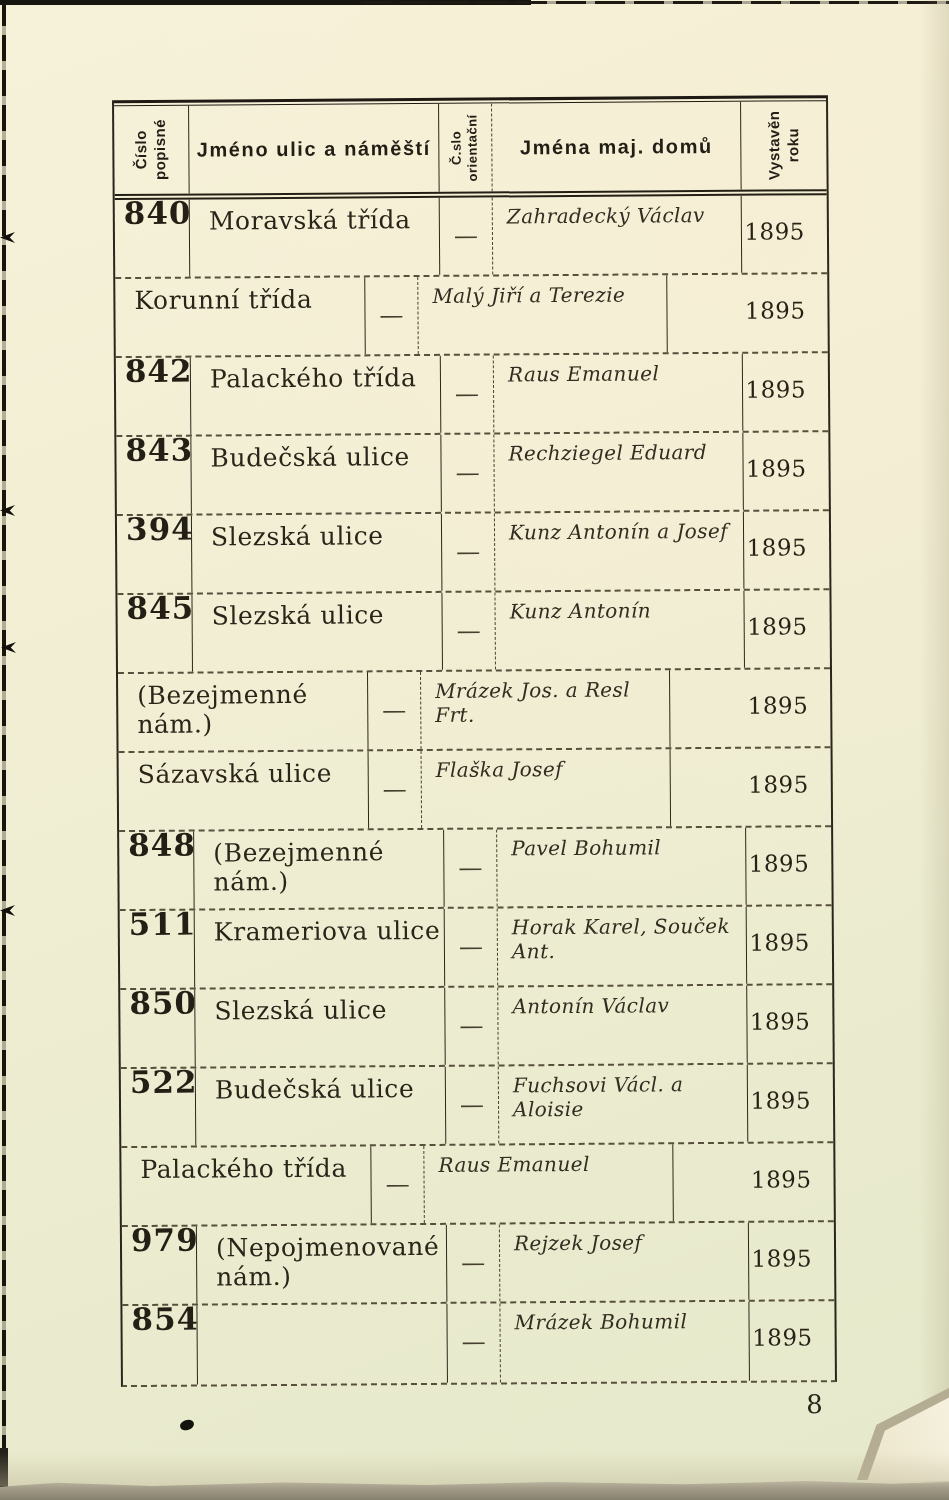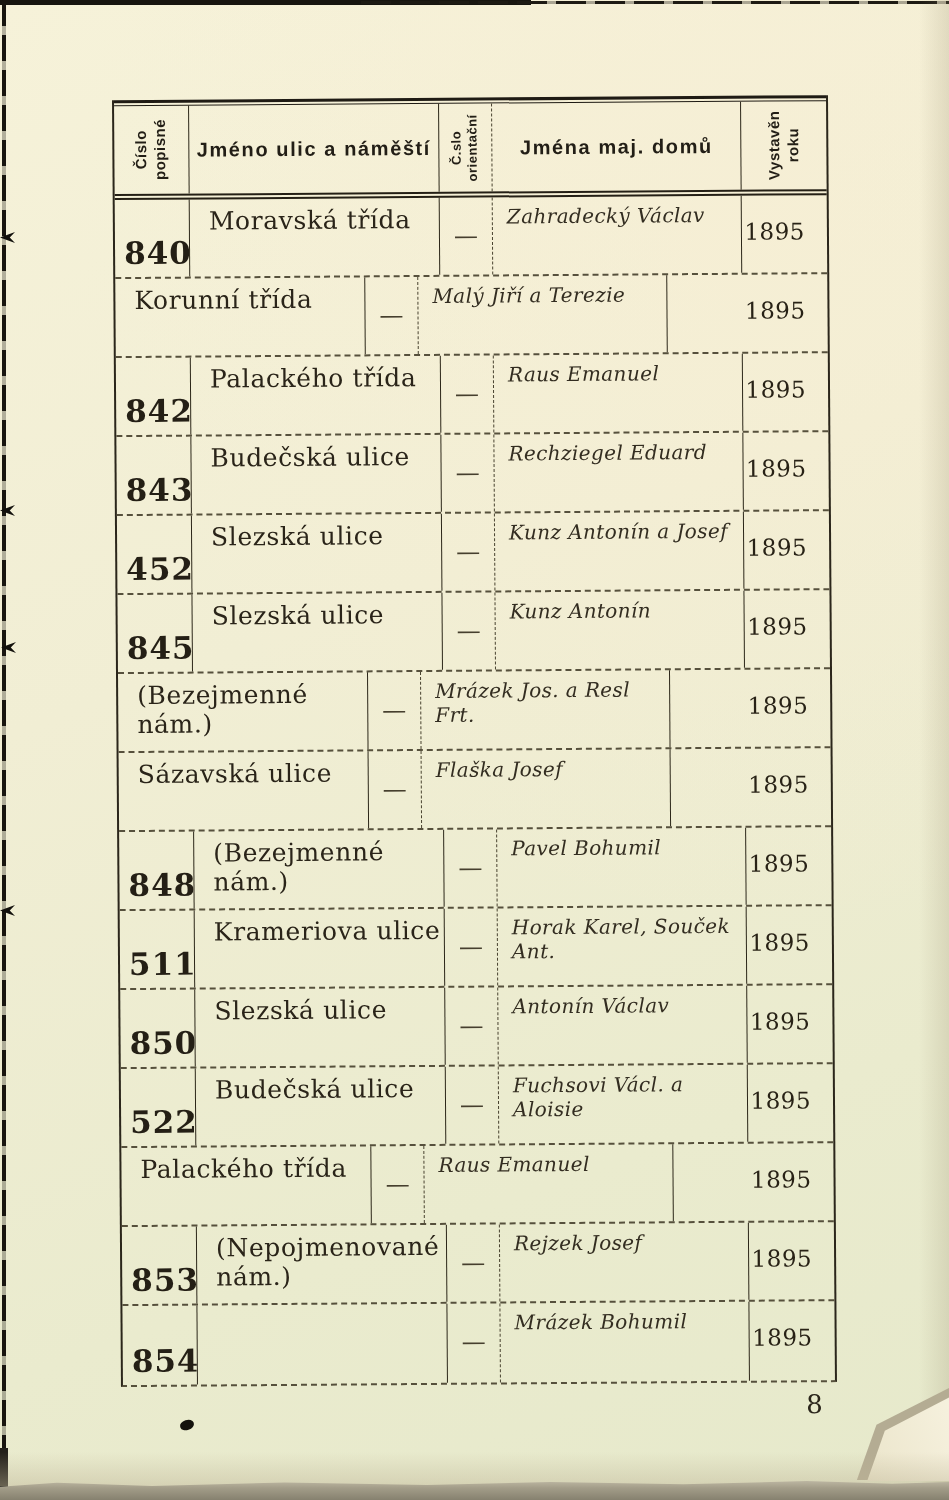--- a/index.html
+++ b/index.html
@@ -50,21 +50,21 @@
   .vert{transform:rotate(-90deg);white-space:pre-line;text-align:center;line-height:1.25;letter-spacing:.5px;}
   .w1{width:75px;} .w2{width:250px;} .w3{width:53px;} .w4{width:249px;} .w5{flex:1;}
   .vl{border-right:1.8px solid #2c2719;}
   .vld{border-right:1.8px dashed #48422f;}
   .h1 .vert,.h5 .vert{font-size:15px;}
   .h3 .vert{font-size:13px;}
   .h2,.h4{font-size:20px;letter-spacing:1.6px;}
   .row{display:flex;height:79px;box-sizing:border-box;border-bottom:2px dashed #56503c;}
   .row:last-child{border-bottom:none;}
   .c{box-sizing:border-box;overflow:hidden;}
-  .c1{display:flex;align-items:flex-end;padding:0 0 9px 9px;}
+  .c1{display:flex;align-items:flex-start;padding:0 0 9px 9px;}
   .num{font-size:31px;font-weight:700;letter-spacing:1px;line-height:.9;color:#241f15;}
   .c2{padding:7px 0 0 19px;}
   .street{font-size:25px;letter-spacing:.6px;color:#2a2419;}
   .c3{padding-top:24px;text-align:center;}
   .dash{font-size:24px;color:#463f2e;}
   .c4{padding:7px 0 0 14px;}
   .owner{font-style:italic;font-size:20px;letter-spacing:.4px;color:#332d21;}
   .c5{padding:23px 22px 0 0;text-align:right;}
   .year{font-size:23px;letter-spacing:.5px;color:#282216;}
   .pagenum{position:absolute;left:685px;top:1294px;font-size:26px;color:#2a251b;}
@@ -171,21 +171,21 @@
     <div class="c c4 w4 vl">
       <span class="owner">Rechziegel Eduard</span>
     </div>
     <div class="c c5 w5">
       <span class="year">1895</span>
     </div>
   </div>
 
   <div class="row">
     <div class="c c1 w1 vl">
-      <span class="num">452</span>
+      <span class="num">394</span>
     </div>
     <div class="c c2 w2 vl">
       <span class="street">Slezská ulice</span>
     </div>
     <div class="c c3 w3 vld">
       <span class="dash">—</span>
     </div>
     <div class="c c4 w4 vl">
       <span class="owner">Kunz Antonín a Josef</span>
     </div>
@@ -324,21 +324,21 @@
     <div class="c c4 w4 vl">
       <span class="owner">Raus Emanuel</span>
     </div>
     <div class="c c5 w5">
       <span class="year">1895</span>
     </div>
   </div>
 
   <div class="row">
     <div class="c c1 w1 vl">
-      <span class="num">853</span>
+      <span class="num">979</span>
     </div>
     <div class="c c2 w2 vl">
       <span class="street">(Nepojmenované nám.)</span>
     </div>
     <div class="c c3 w3 vld">
       <span class="dash">—</span>
     </div>
     <div class="c c4 w4 vl">
       <span class="owner">Rejzek Josef</span>
     </div>

